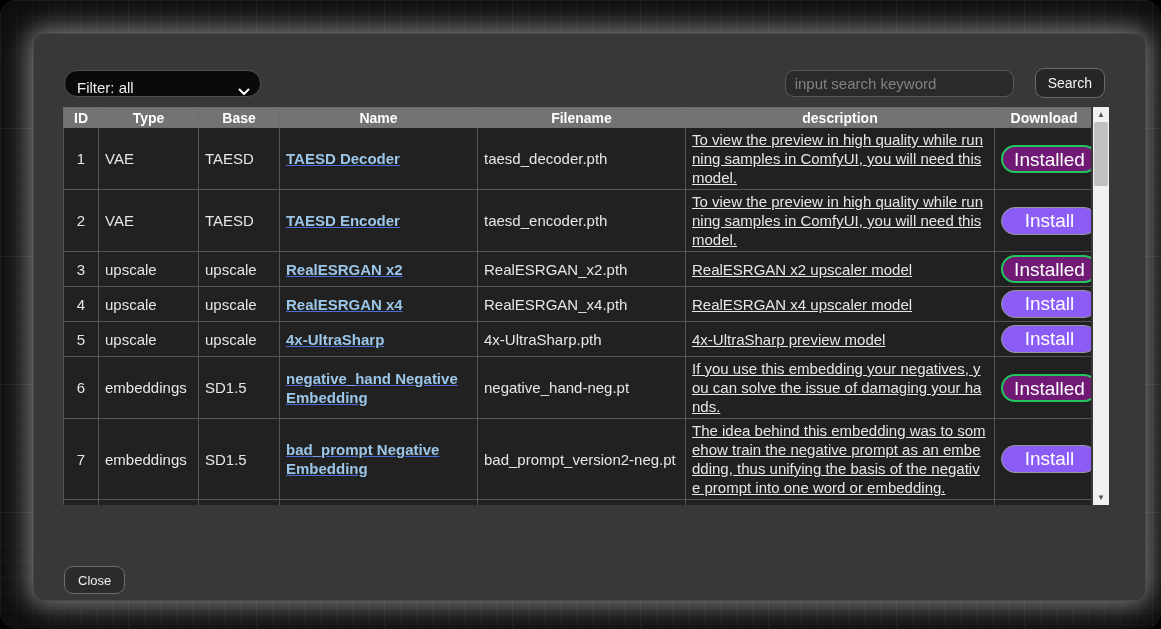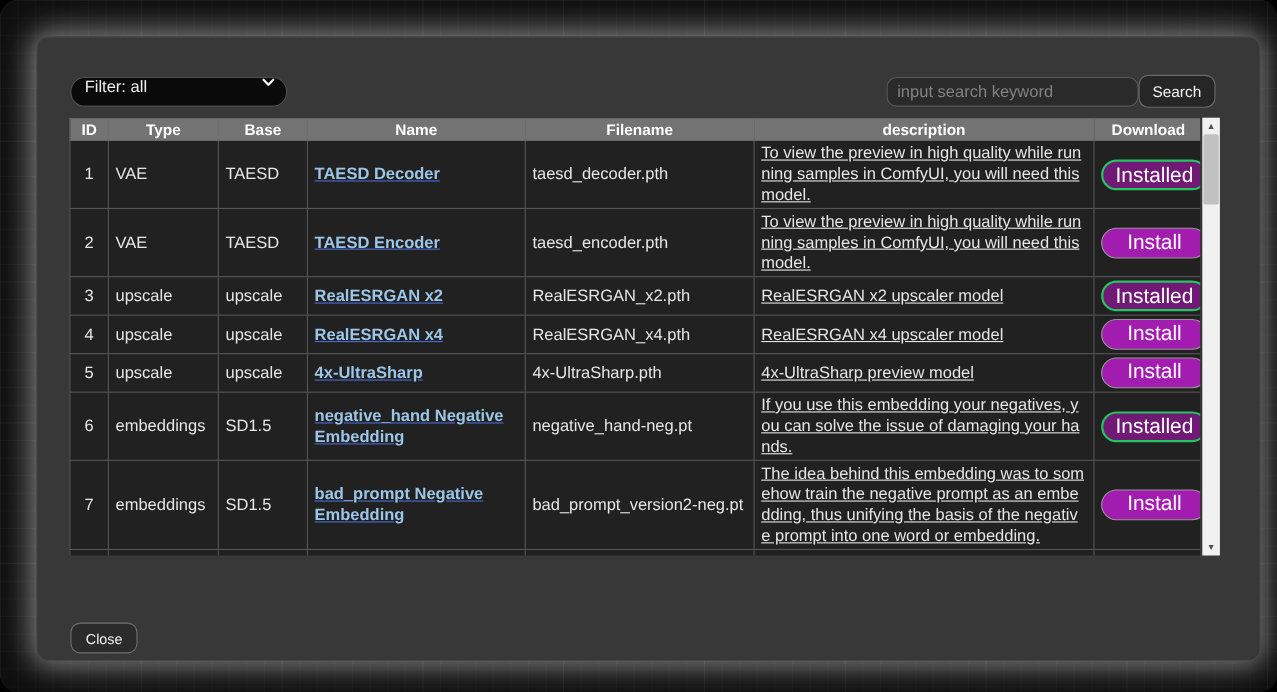--- a/index.html
+++ b/index.html
@@ -28,24 +28,24 @@
   }
 
   
   .toolbar {
     display:flex; justify-content:space-between; align-items:center;
     margin:34px 40px 9px 30px;
   }
   .filter-select {
     width:197px; height:27px; background:#0a0a0a; color:#eee;
     border:1px solid #4f4f4f; border-radius:13px;
-    display:flex; align-items:flex-start; justify-content:space-between;
+    display:flex; align-items:flex-end; justify-content:space-between;
     padding:0 10px 0 12px; font-size:15px; cursor:pointer;
   }
-  .search-group { display:flex; align-items:center; gap:0; }
+  .search-group { display:flex; align-items:center; gap:21px; }
   .search-input {
     width:229px; height:27px; background:#2a2a2a; border:1px solid #585858;
     border-radius:9px; color:#ccc; font-size:15px; padding:0 9px;
     font-family:"Liberation Sans", sans-serif; outline:none;
   }
   .search-input::placeholder { color:#828282; }
   .btn {
     background:#262626; color:#f2f2f2; border:1px solid #6a6a6a;
     border-radius:9px; font-family:"Liberation Sans", sans-serif;
     cursor:pointer;
@@ -78,21 +78,21 @@
   a.model-link {
     color:#9cc6e8; font-weight:bold; text-decoration:underline;
     text-decoration-color:#4a6cd4; cursor:pointer;
   }
   .dl-cell { text-align:center; }
   .pill-btn {
     display:inline-block; width:97px; height:28px; line-height:26px;
     border-radius:14px; font-size:19px; color:#fff; text-align:center;
     cursor:pointer; font-family:"Liberation Sans", sans-serif;
   }
-  .pill-install   { background:#a21caf; border:1px solid #979797; }
+  .pill-install   { background:#8b5cf6; border:1px solid #979797; }
   .pill-installed { background:#701a75; border:2px solid #22c55e; }
 
   
   .scrollbar {
     width:16px; height:398px; background:#f1f1f1; margin-left:2px;
     display:flex; flex-direction:column; position:relative;
   }
   .sb-btn {
     height:15px; display:flex; align-items:center; justify-content:center;
     color:#505050; font-size:8px; cursor:pointer; user-select:none;

